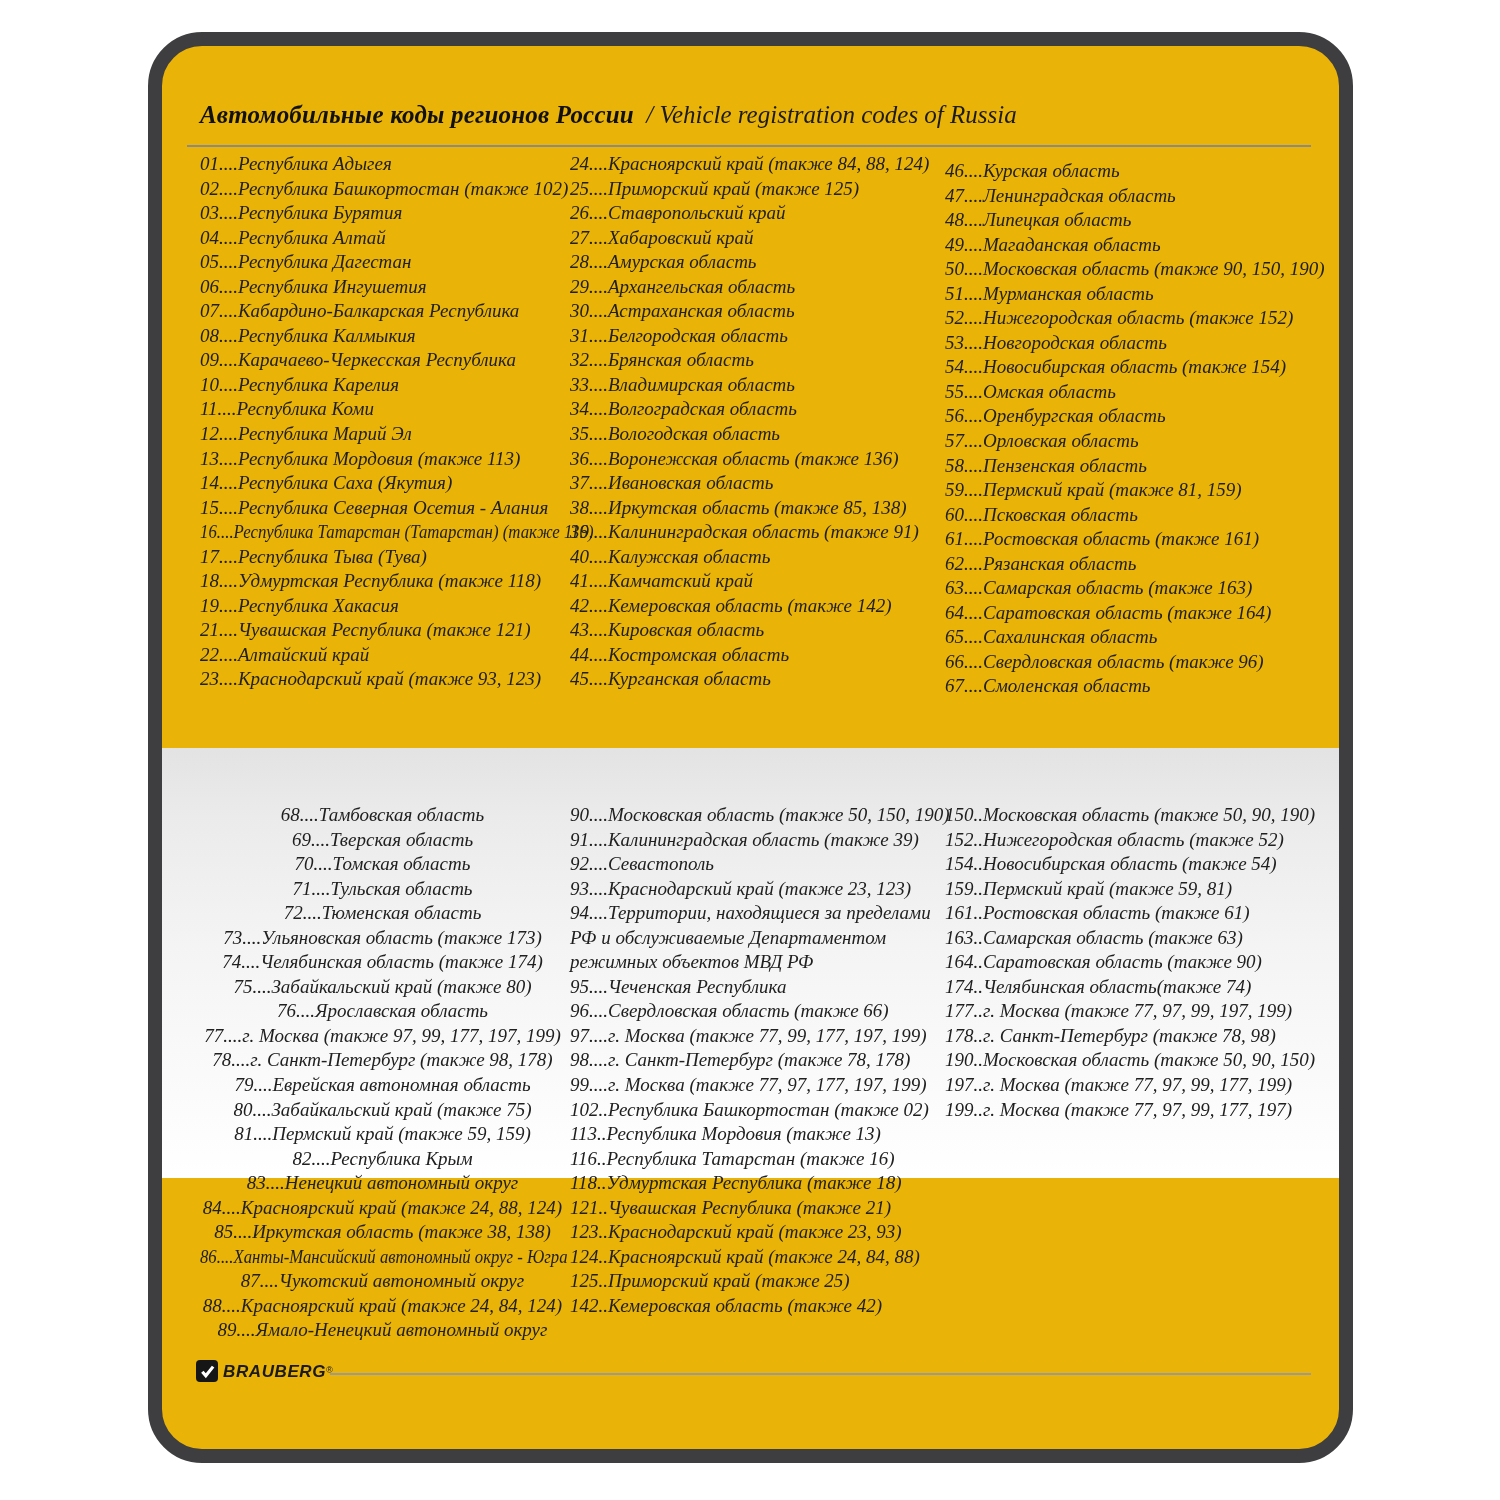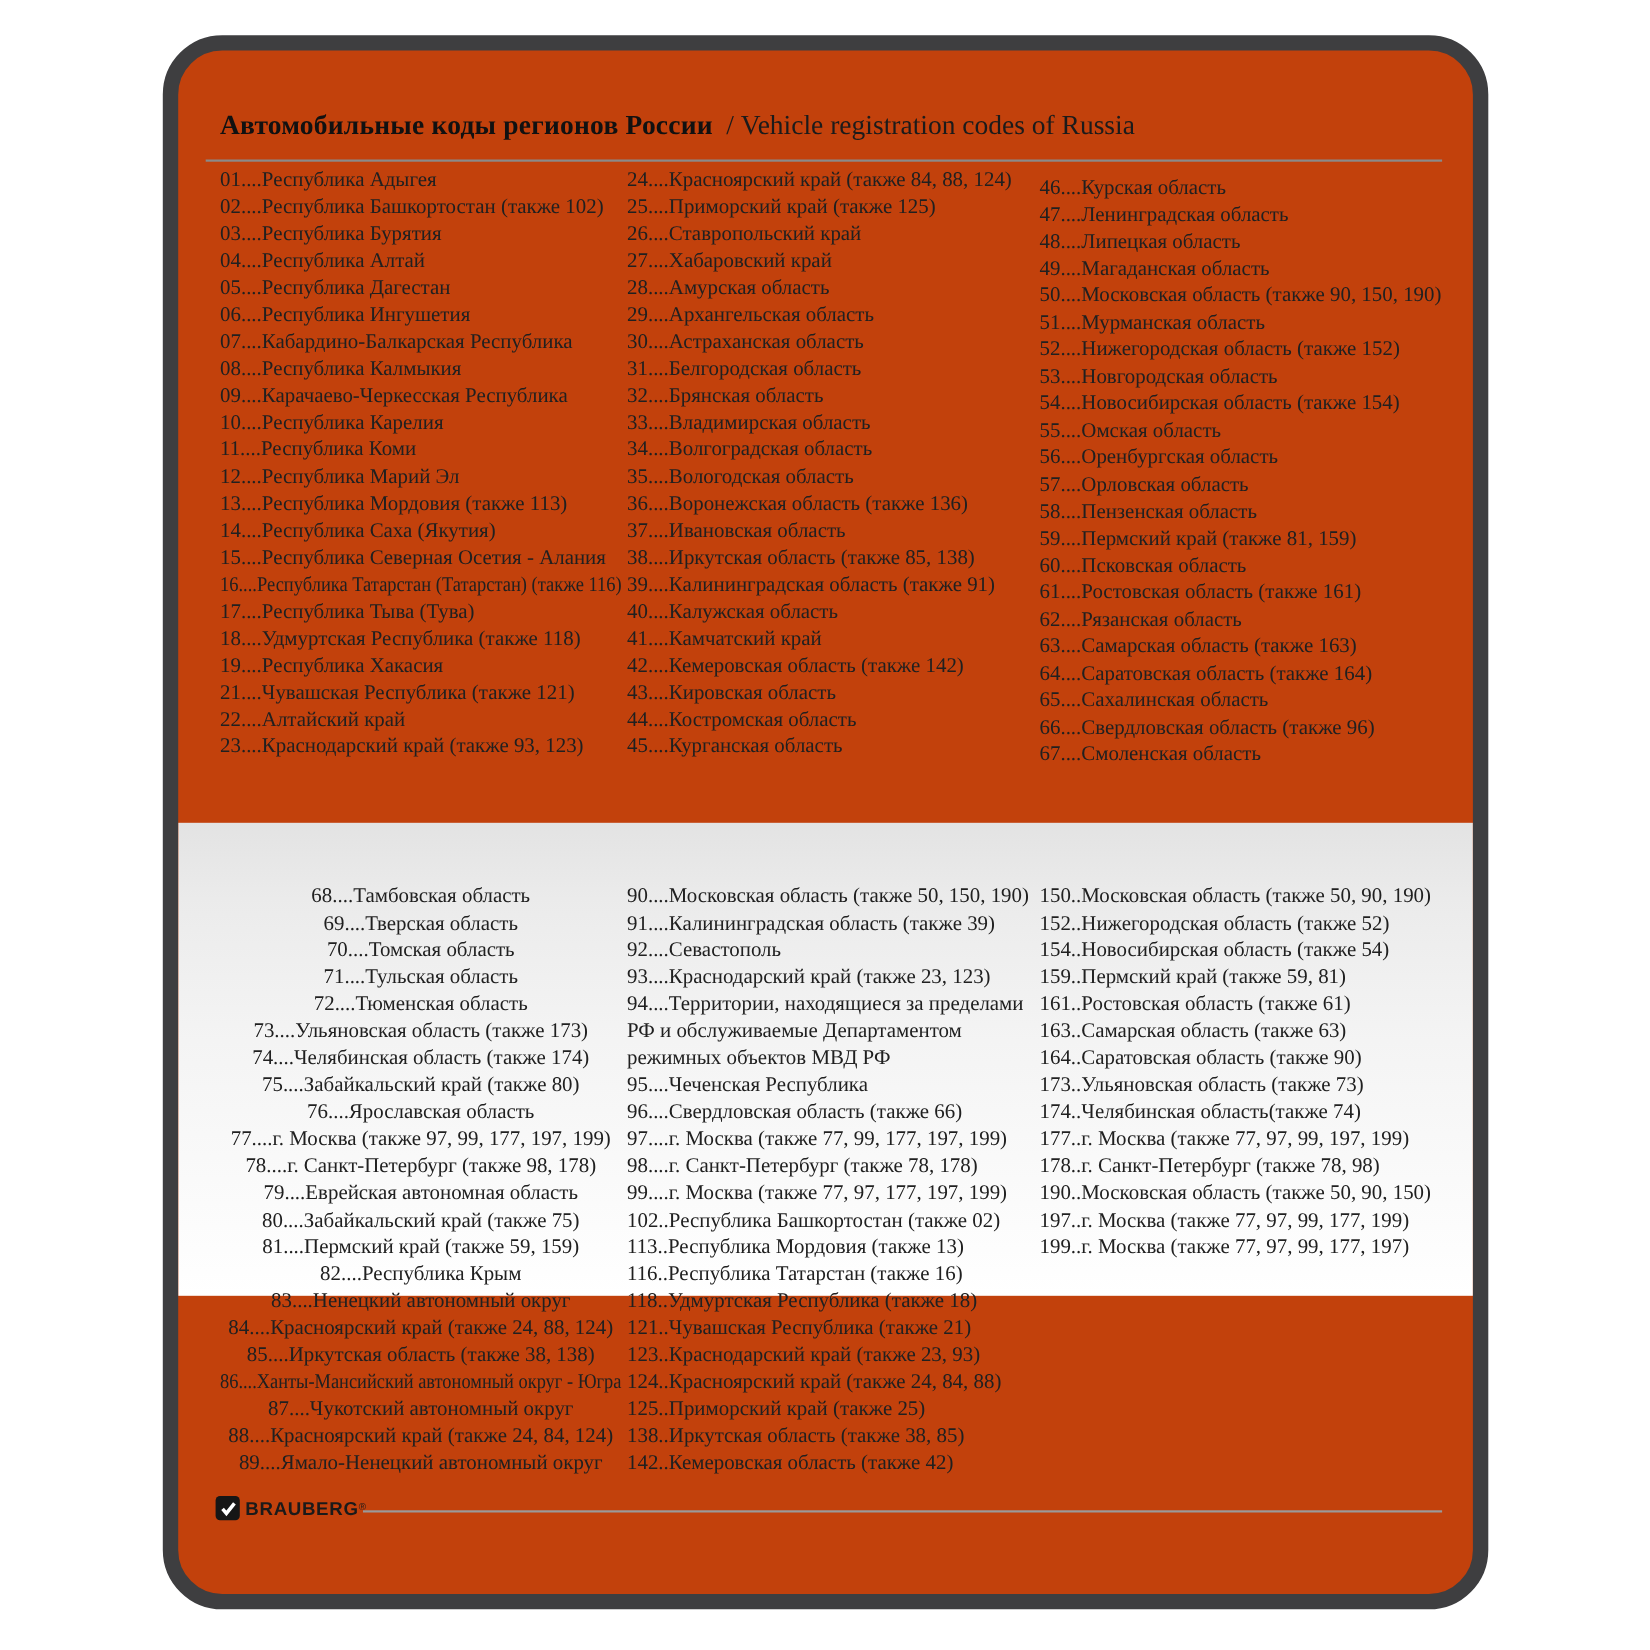--- a/index.html
+++ b/index.html
@@ -2,21 +2,21 @@
 <html><head>
 <meta charset="utf-8">
 <style>
   html,body{margin:0;padding:0;}
   body{
     width:1500px;height:1500px;position:relative;background:#ffffff;
     font-family:"Liberation Serif", serif;
   }
   .frame{
     position:absolute;left:148px;top:32px;width:1177px;height:1403px;
-    border:14px solid #3e3e40;border-radius:54px;background:#c2410c;overflow:hidden;
+    border:14px solid #3e3e40;border-radius:54px;background:#eab308;overflow:hidden;font-style:italic;
   }
   .fold-shadow{
     position:absolute;left:0;top:702px;width:100%;height:430px;
     background:linear-gradient(180deg,#e3e3e3 0%,#ebebeb 16%,#f4f4f4 46%,#ffffff 100%);
   }
   .page-title{
     position:absolute;left:38px;top:55px;font-size:25px;color:#111;white-space:nowrap;
   }
   .page-title .ru{font-weight:bold;letter-spacing:.2px;}
   .page-title .en{font-weight:normal;color:#1b1b1b;margin-left:6px;}
@@ -169,32 +169,30 @@
       <li>98....г. Санкт-Петербург (также 78, 178)</li>
       <li>99....г. Москва (также 77, 97, 177, 197, 199)</li>
       <li>102..Республика Башкортостан (также 02)</li>
       <li>113..Республика Мордовия (также 13)</li>
       <li>116..Республика Татарстан (также 16)</li>
       <li>118..Удмуртская Республика (также 18)</li>
       <li>121..Чувашская Республика (также 21)</li>
       <li>123..Краснодарский край (также 23, 93)</li>
       <li>124..Красноярский край (также 24, 84, 88)</li>
       <li>125..Приморский край (также 25)</li>
-      <li>138..Иркутская область (также 38, 85)</li>
       <li>142..Кемеровская область (также 42)</li>
     </ul>
   <ul class="codes" id="b3">
       <li>150..Московская область (также 50, 90, 190)</li>
       <li>152..Нижегородская область (также 52)</li>
       <li>154..Новосибирская область (также 54)</li>
       <li>159..Пермский край (также 59, 81)</li>
       <li>161..Ростовская область (также 61)</li>
       <li>163..Самарская область (также 63)</li>
       <li>164..Саратовская область (также 90)</li>
-      <li>173..Ульяновская область (также 73)</li>
       <li>174..Челябинская область(также 74)</li>
       <li>177..г. Москва (также 77, 97, 99, 197, 199)</li>
       <li>178..г. Санкт-Петербург (также 78, 98)</li>
       <li>190..Московская область (также 50, 90, 150)</li>
       <li>197..г. Москва (также 77, 97, 99, 177, 199)</li>
       <li>199..г. Москва (также 77, 97, 99, 177, 197)</li>
     </ul>
 
   <div class="logo">
     <span class="mark">

